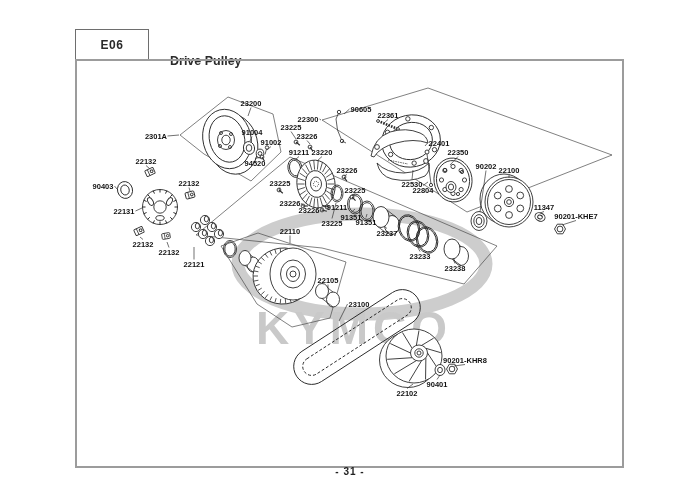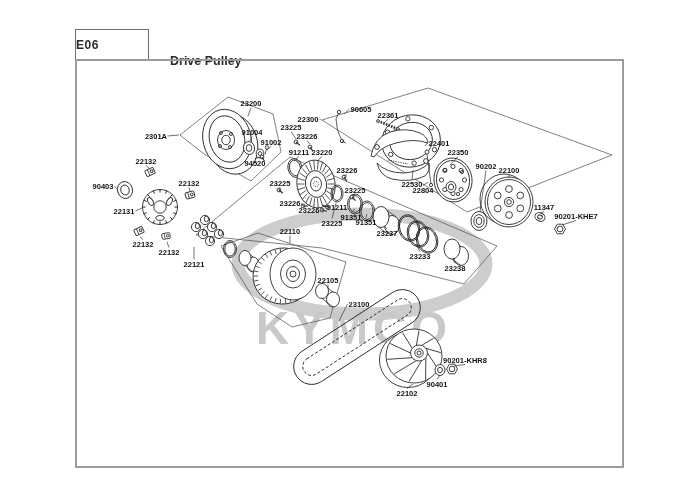--- a/index.html
+++ b/index.html
@@ -1,20 +1,20 @@
 <!DOCTYPE html>
 <html><head>
 <meta charset="utf-8">
 <style>
   html,body{margin:0;padding:0;background:#fff;}
   .page{position:relative;width:700px;height:495px;background:#fff;overflow:hidden;
         font-family:"Liberation Sans",sans-serif;}
   .hdr-box{position:absolute;left:75px;top:29px;width:74px;height:30px;box-sizing:border-box;
            border-top:1.5px solid #6e6e6e;border-left:1.5px solid #6e6e6e;border-right:1.5px solid #6e6e6e;
-           display:flex;align-items:center;
+           display:flex;align-items:center;justify-content:center;
            font-size:12px;font-weight:bold;color:#2a2a2a;letter-spacing:.5px;}
   .hdr-title{position:absolute;left:170px;top:54px;font-size:12.5px;font-weight:bold;color:#2a2a2a;}
   .frame{position:absolute;left:75px;top:59px;width:549px;height:409px;box-sizing:border-box;
          border:2px solid #9c9c9c;}
   .pageno{position:absolute;left:0;top:466px;width:700px;text-align:center;
           font-size:10px;font-weight:bold;color:#222;letter-spacing:1px;}
   svg{position:absolute;left:0;top:0;}
   .p{fill:#fff;stroke:#2b2b2b;stroke-width:.9;}
   .n{fill:none;stroke:#2b2b2b;stroke-width:.9;}
   .t{fill:none;stroke:#2b2b2b;stroke-width:.75;}
@@ -508,13 +508,14 @@
         <text x="576" y="218.6" text-anchor="middle" class="lbl">90201-KHE7</text>
         <text x="290" y="233.6" text-anchor="middle" class="lbl">22110</text>
         <text x="328" y="282.6" text-anchor="middle" class="lbl">22105</text>
         <text x="359" y="306.6" text-anchor="middle" class="lbl">23100</text>
         <text x="407" y="395.6" text-anchor="middle" class="lbl">22102</text>
         <text x="437" y="386.6" text-anchor="middle" class="lbl">90401</text>
         <text x="465" y="362.6" text-anchor="middle" class="lbl">90201-KHR8</text>
       </g>
   </svg>
 
+  <div class="pageno">- 31 -</div>
 </div>
 
 </body></html>

